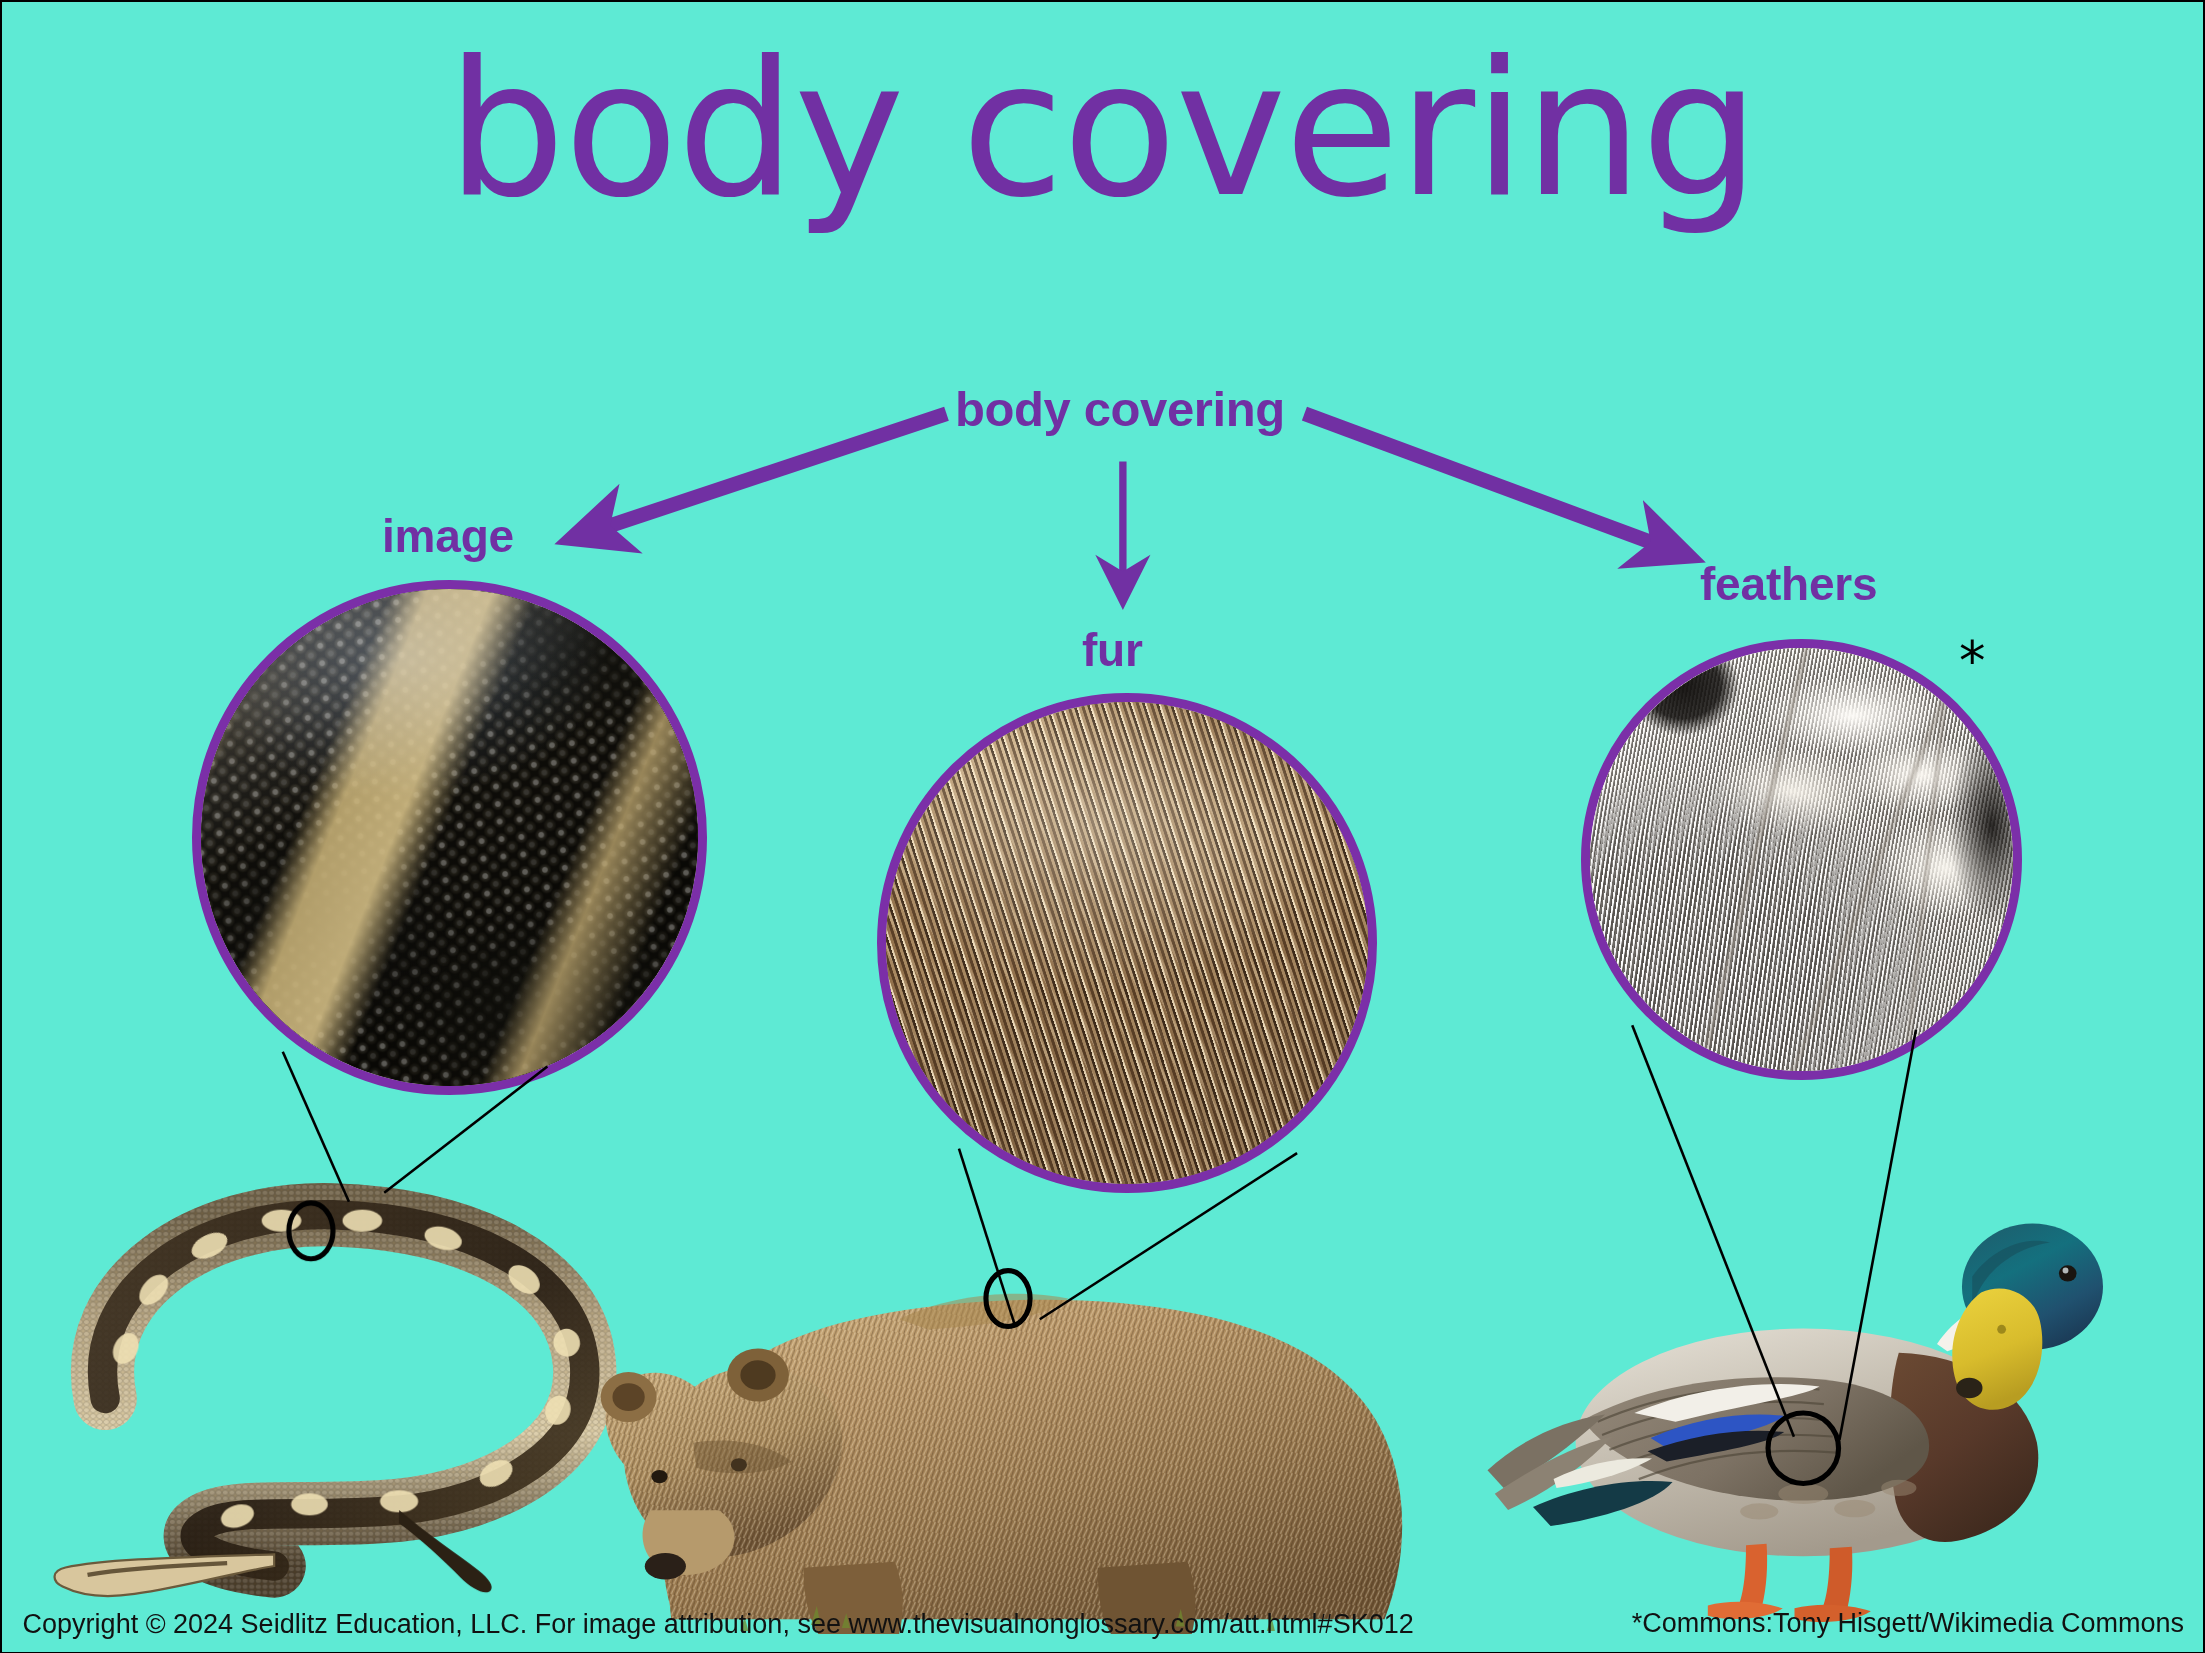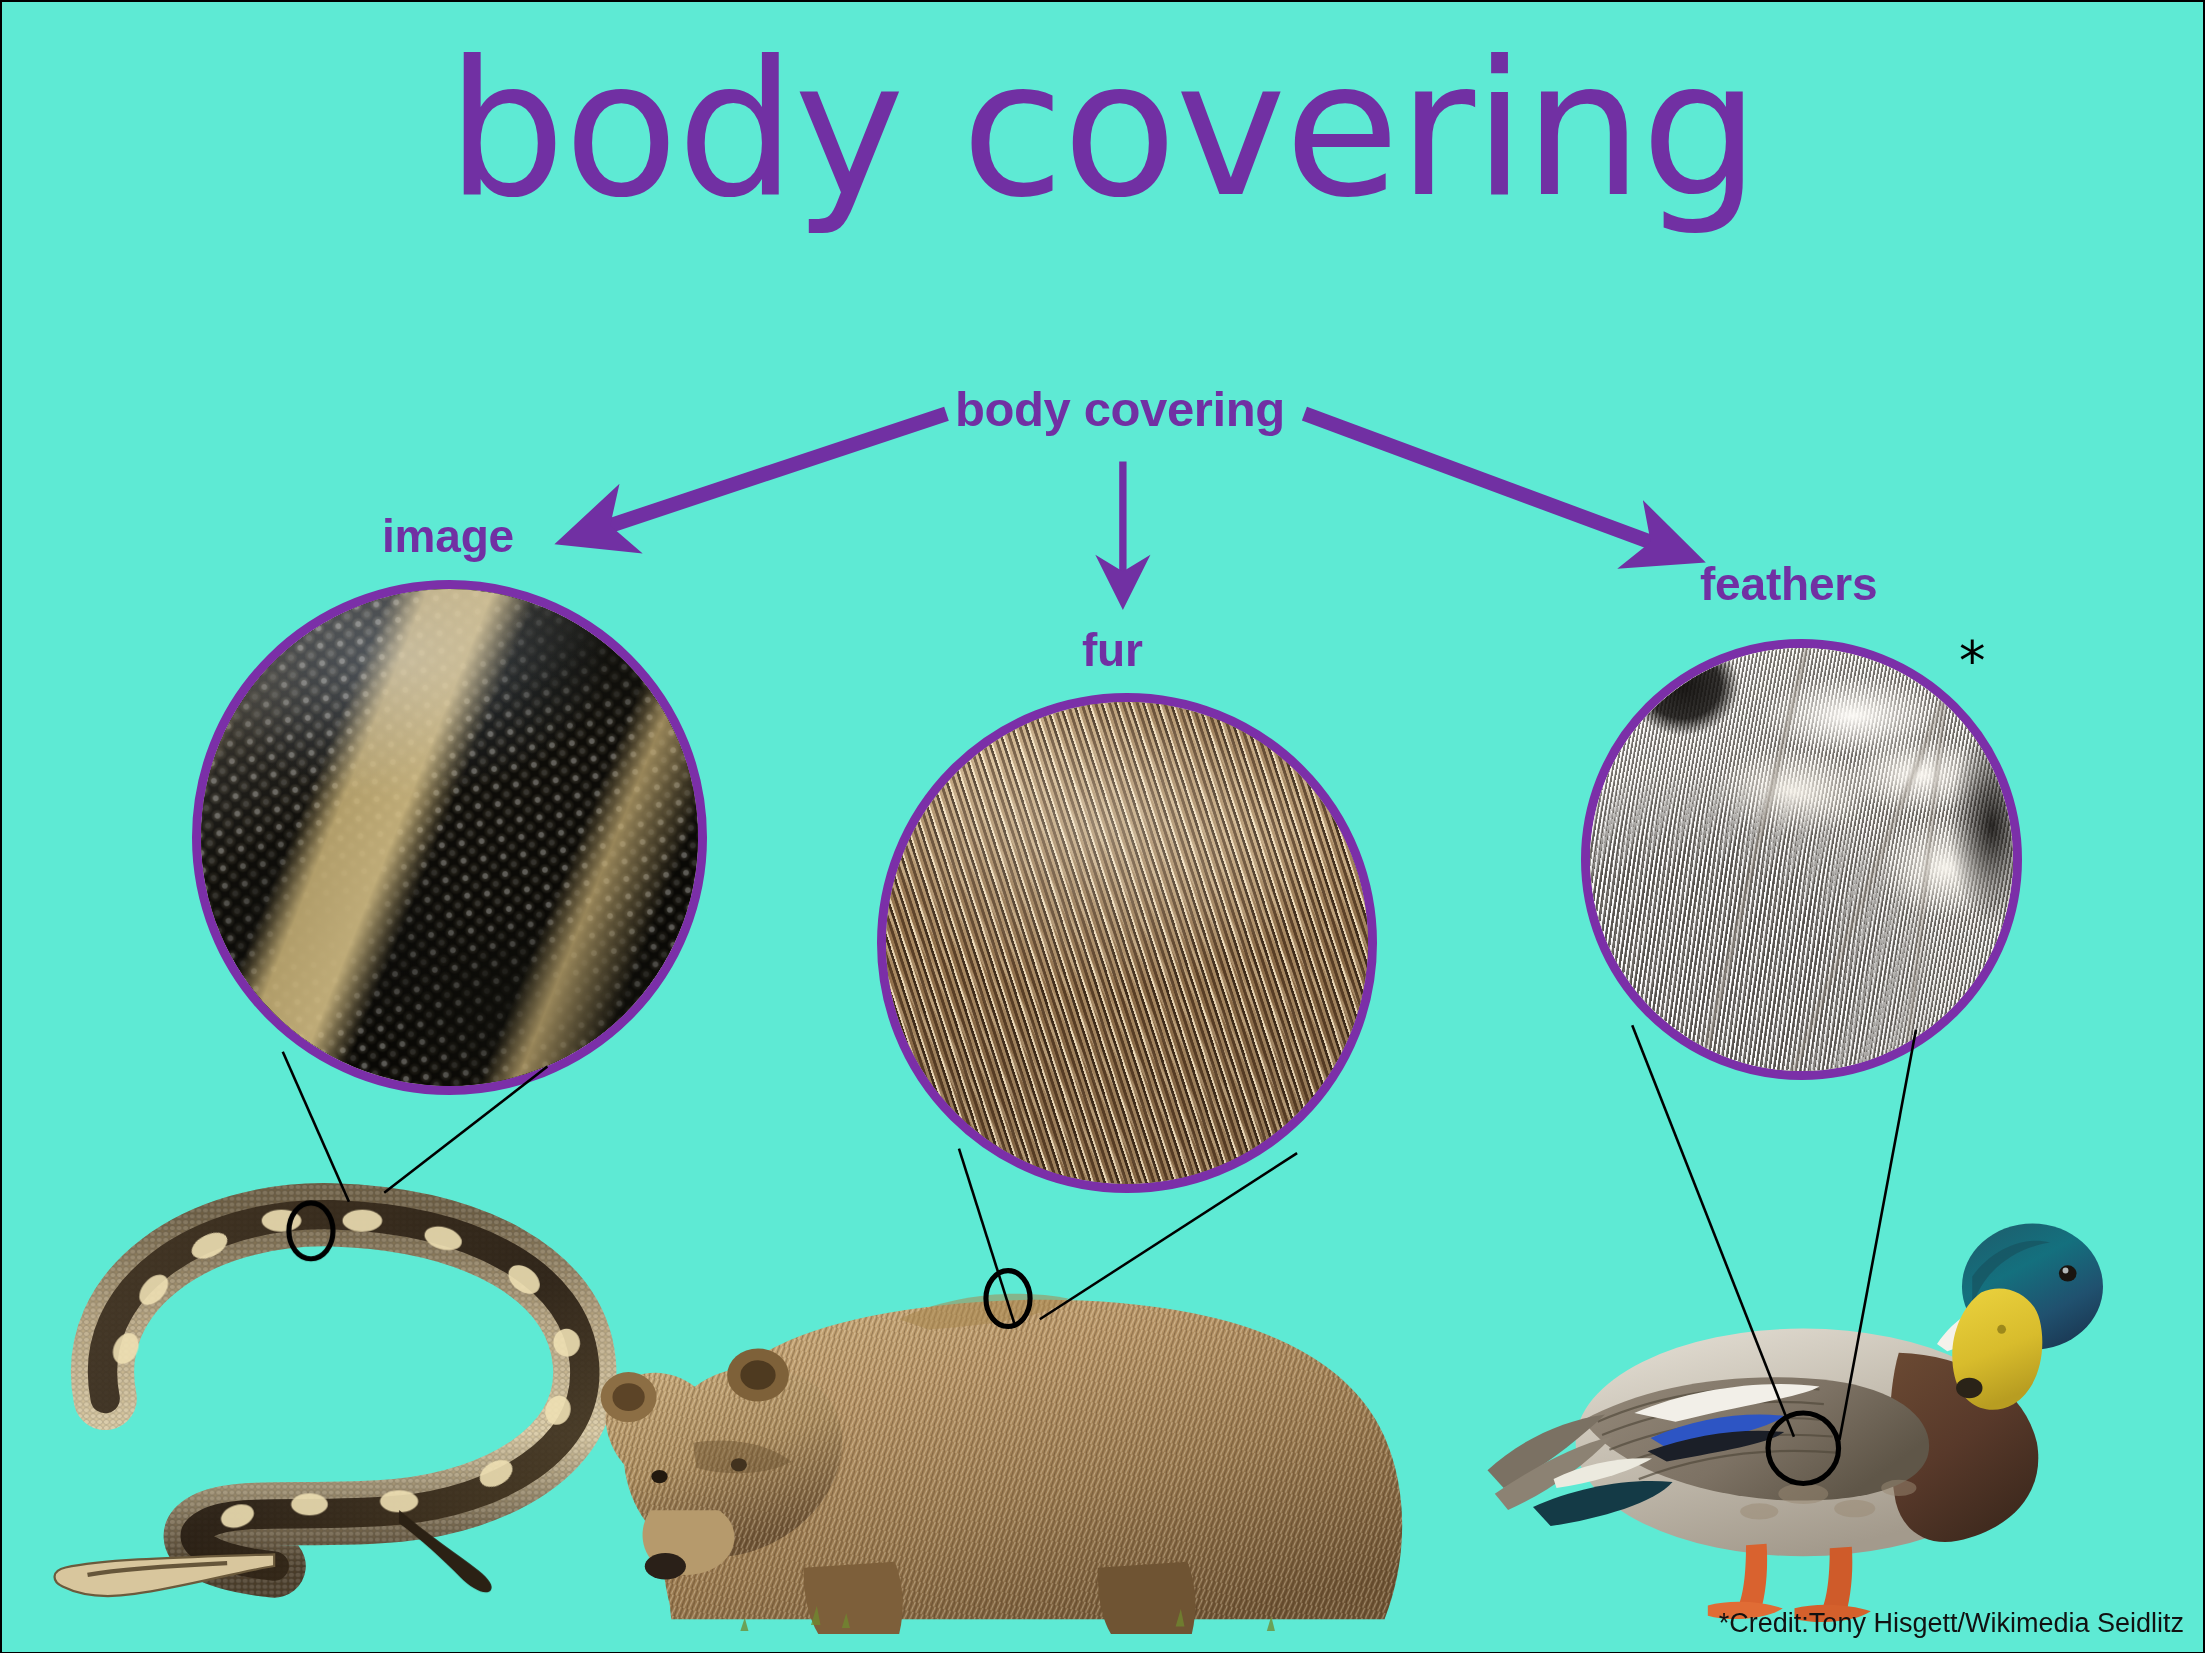--- a/index.html
+++ b/index.html
@@ -482,16 +482,17 @@
     <line x1="382" y1="1428" x2="472" y2="1632" stroke="#000" stroke-width="3.5"></line>
     <line x1="742" y1="1448" x2="520" y2="1620" stroke="#000" stroke-width="3.5"></line>
 
     <line x1="1302" y1="1560" x2="1378" y2="1800" stroke="#000" stroke-width="3.5"></line>
     <line x1="1762" y1="1566" x2="1412" y2="1792" stroke="#000" stroke-width="3.5"></line>
 
     <line x1="2218" y1="1392" x2="2438" y2="1952" stroke="#000" stroke-width="3.5"></line>
     <line x1="2604" y1="1398" x2="2500" y2="1956" stroke="#000" stroke-width="3.5"></line>
   </svg>
 
-  <div id="credit">*Credit:Tony Hisgett/Wikimedia Seidlitz</div>
+  <div id="copyright">Copyright © 2024 Seidlitz Education, LLC.  For image attribution, see www.thevisualnonglossary.com/att.html#SK012</div>
+  <div id="credit">*Commons:Tony Hisgett/Wikimedia Commons</div>
 
 </div>
 
 
 </body></html>

